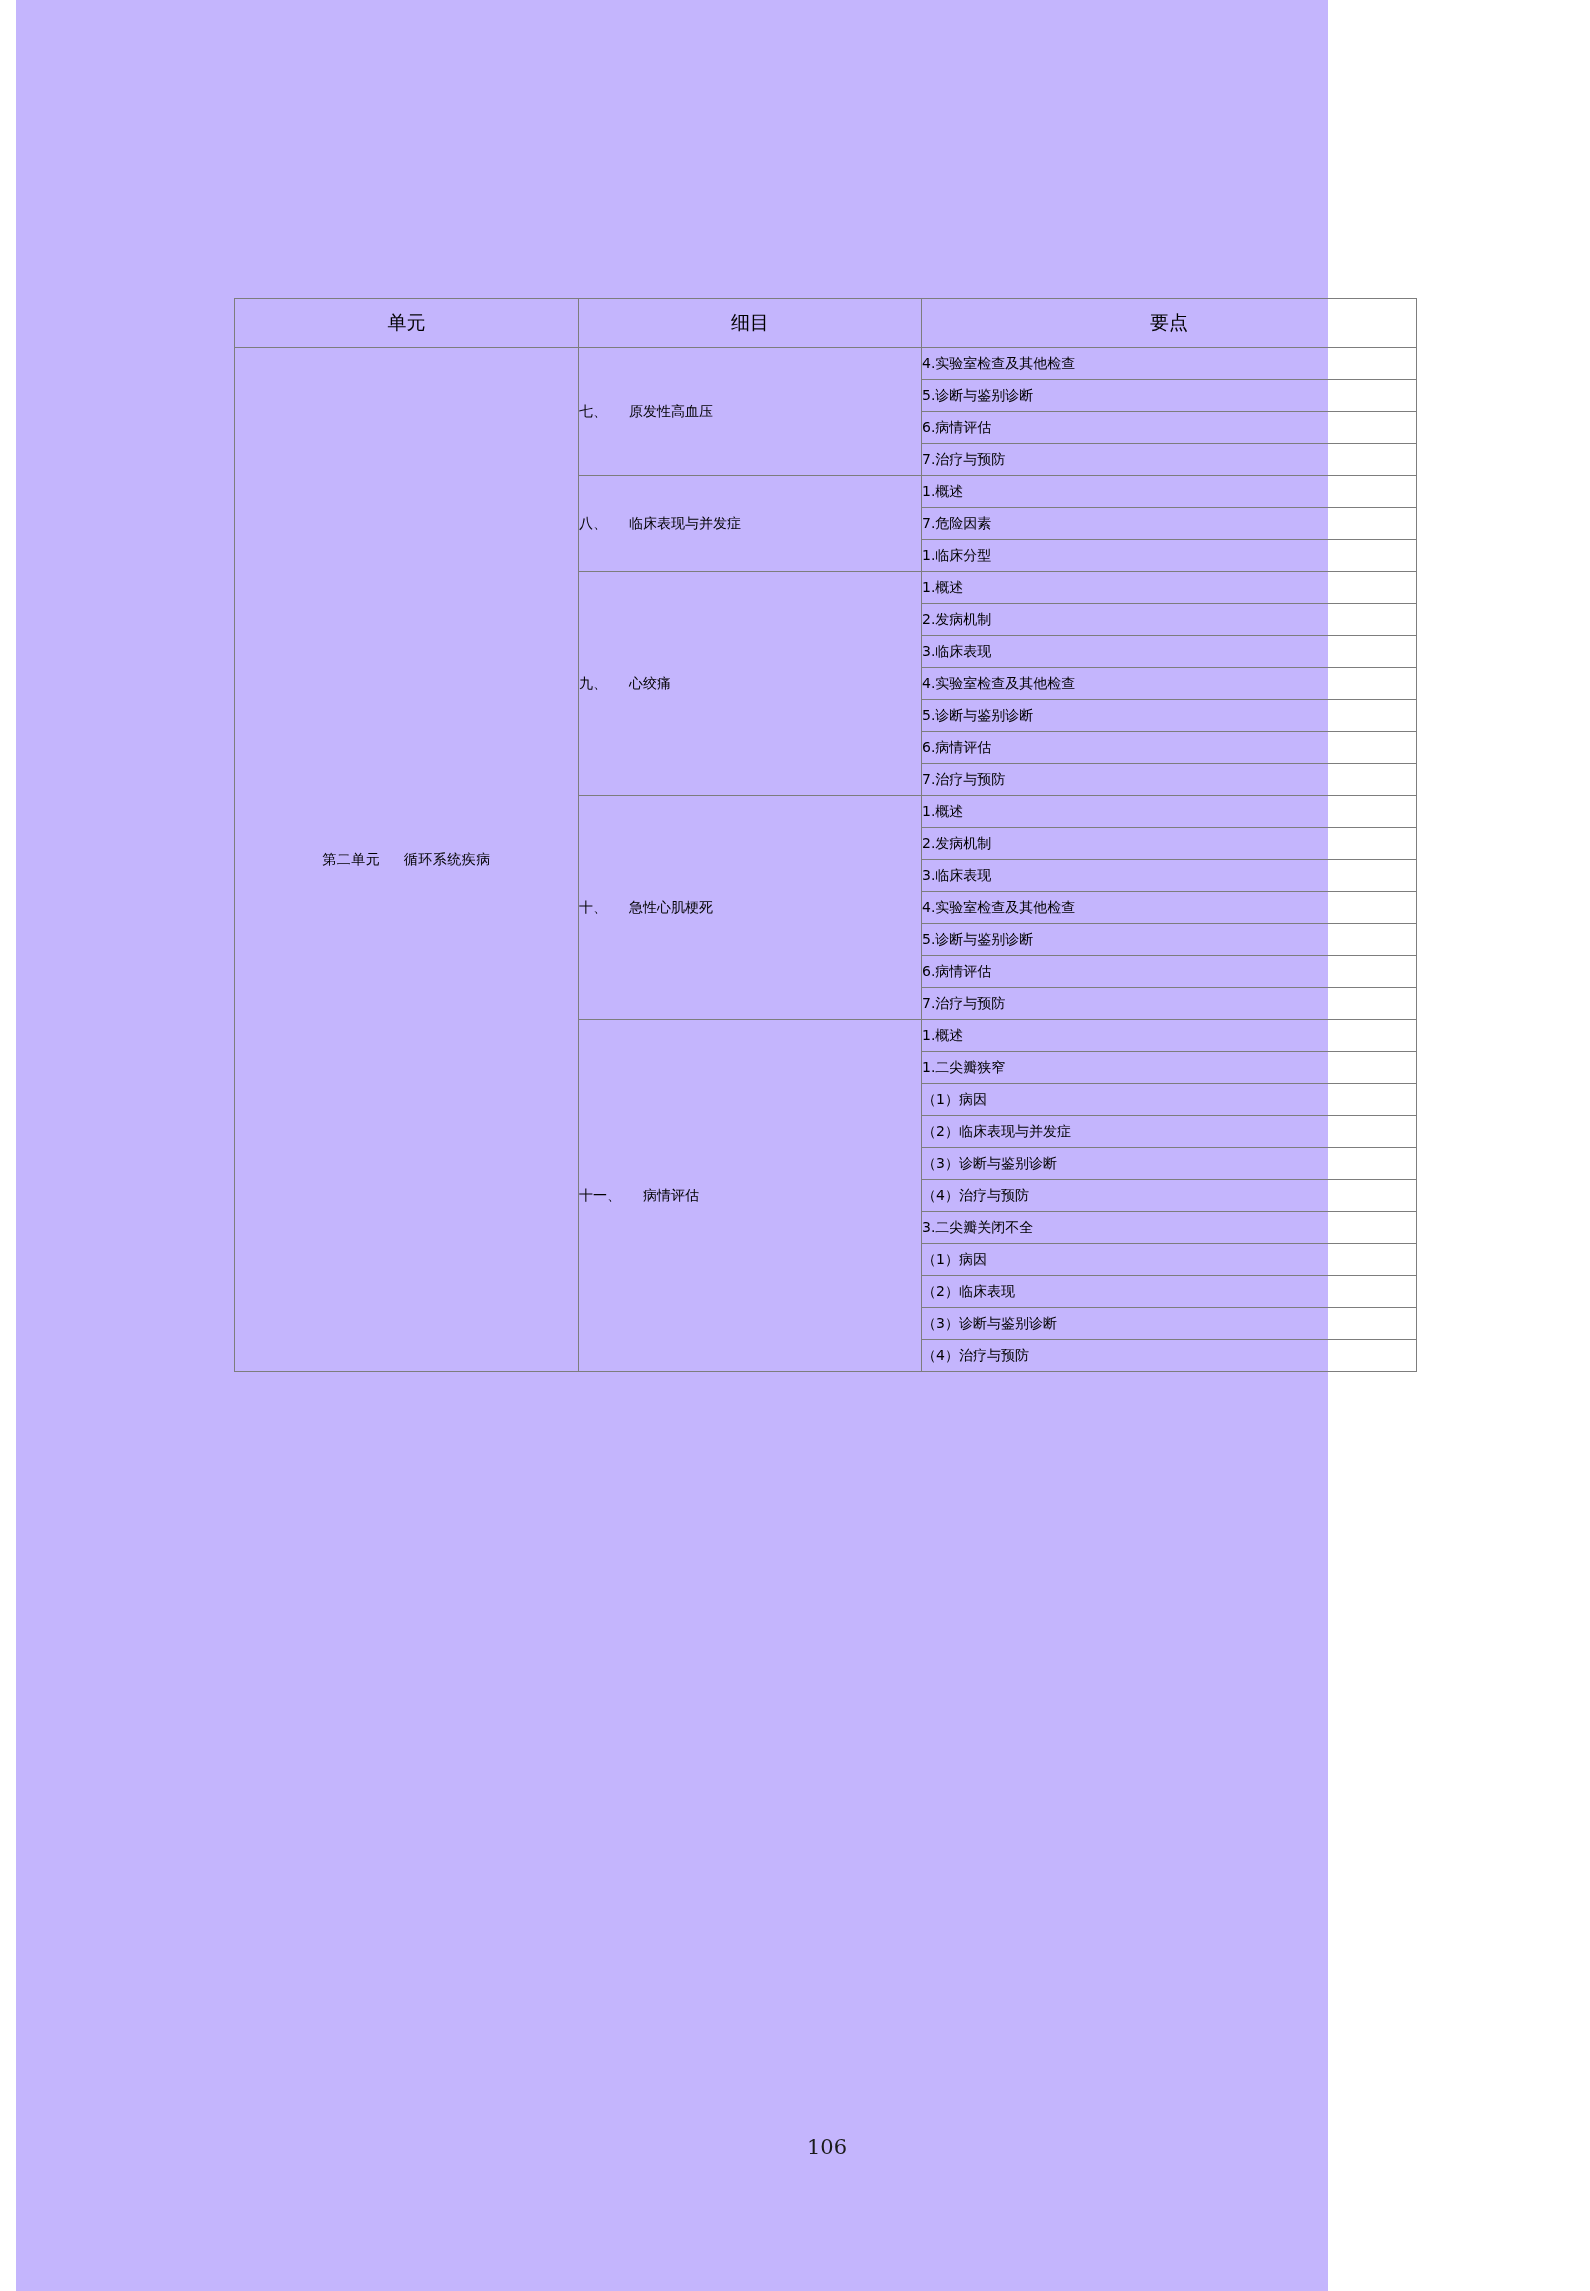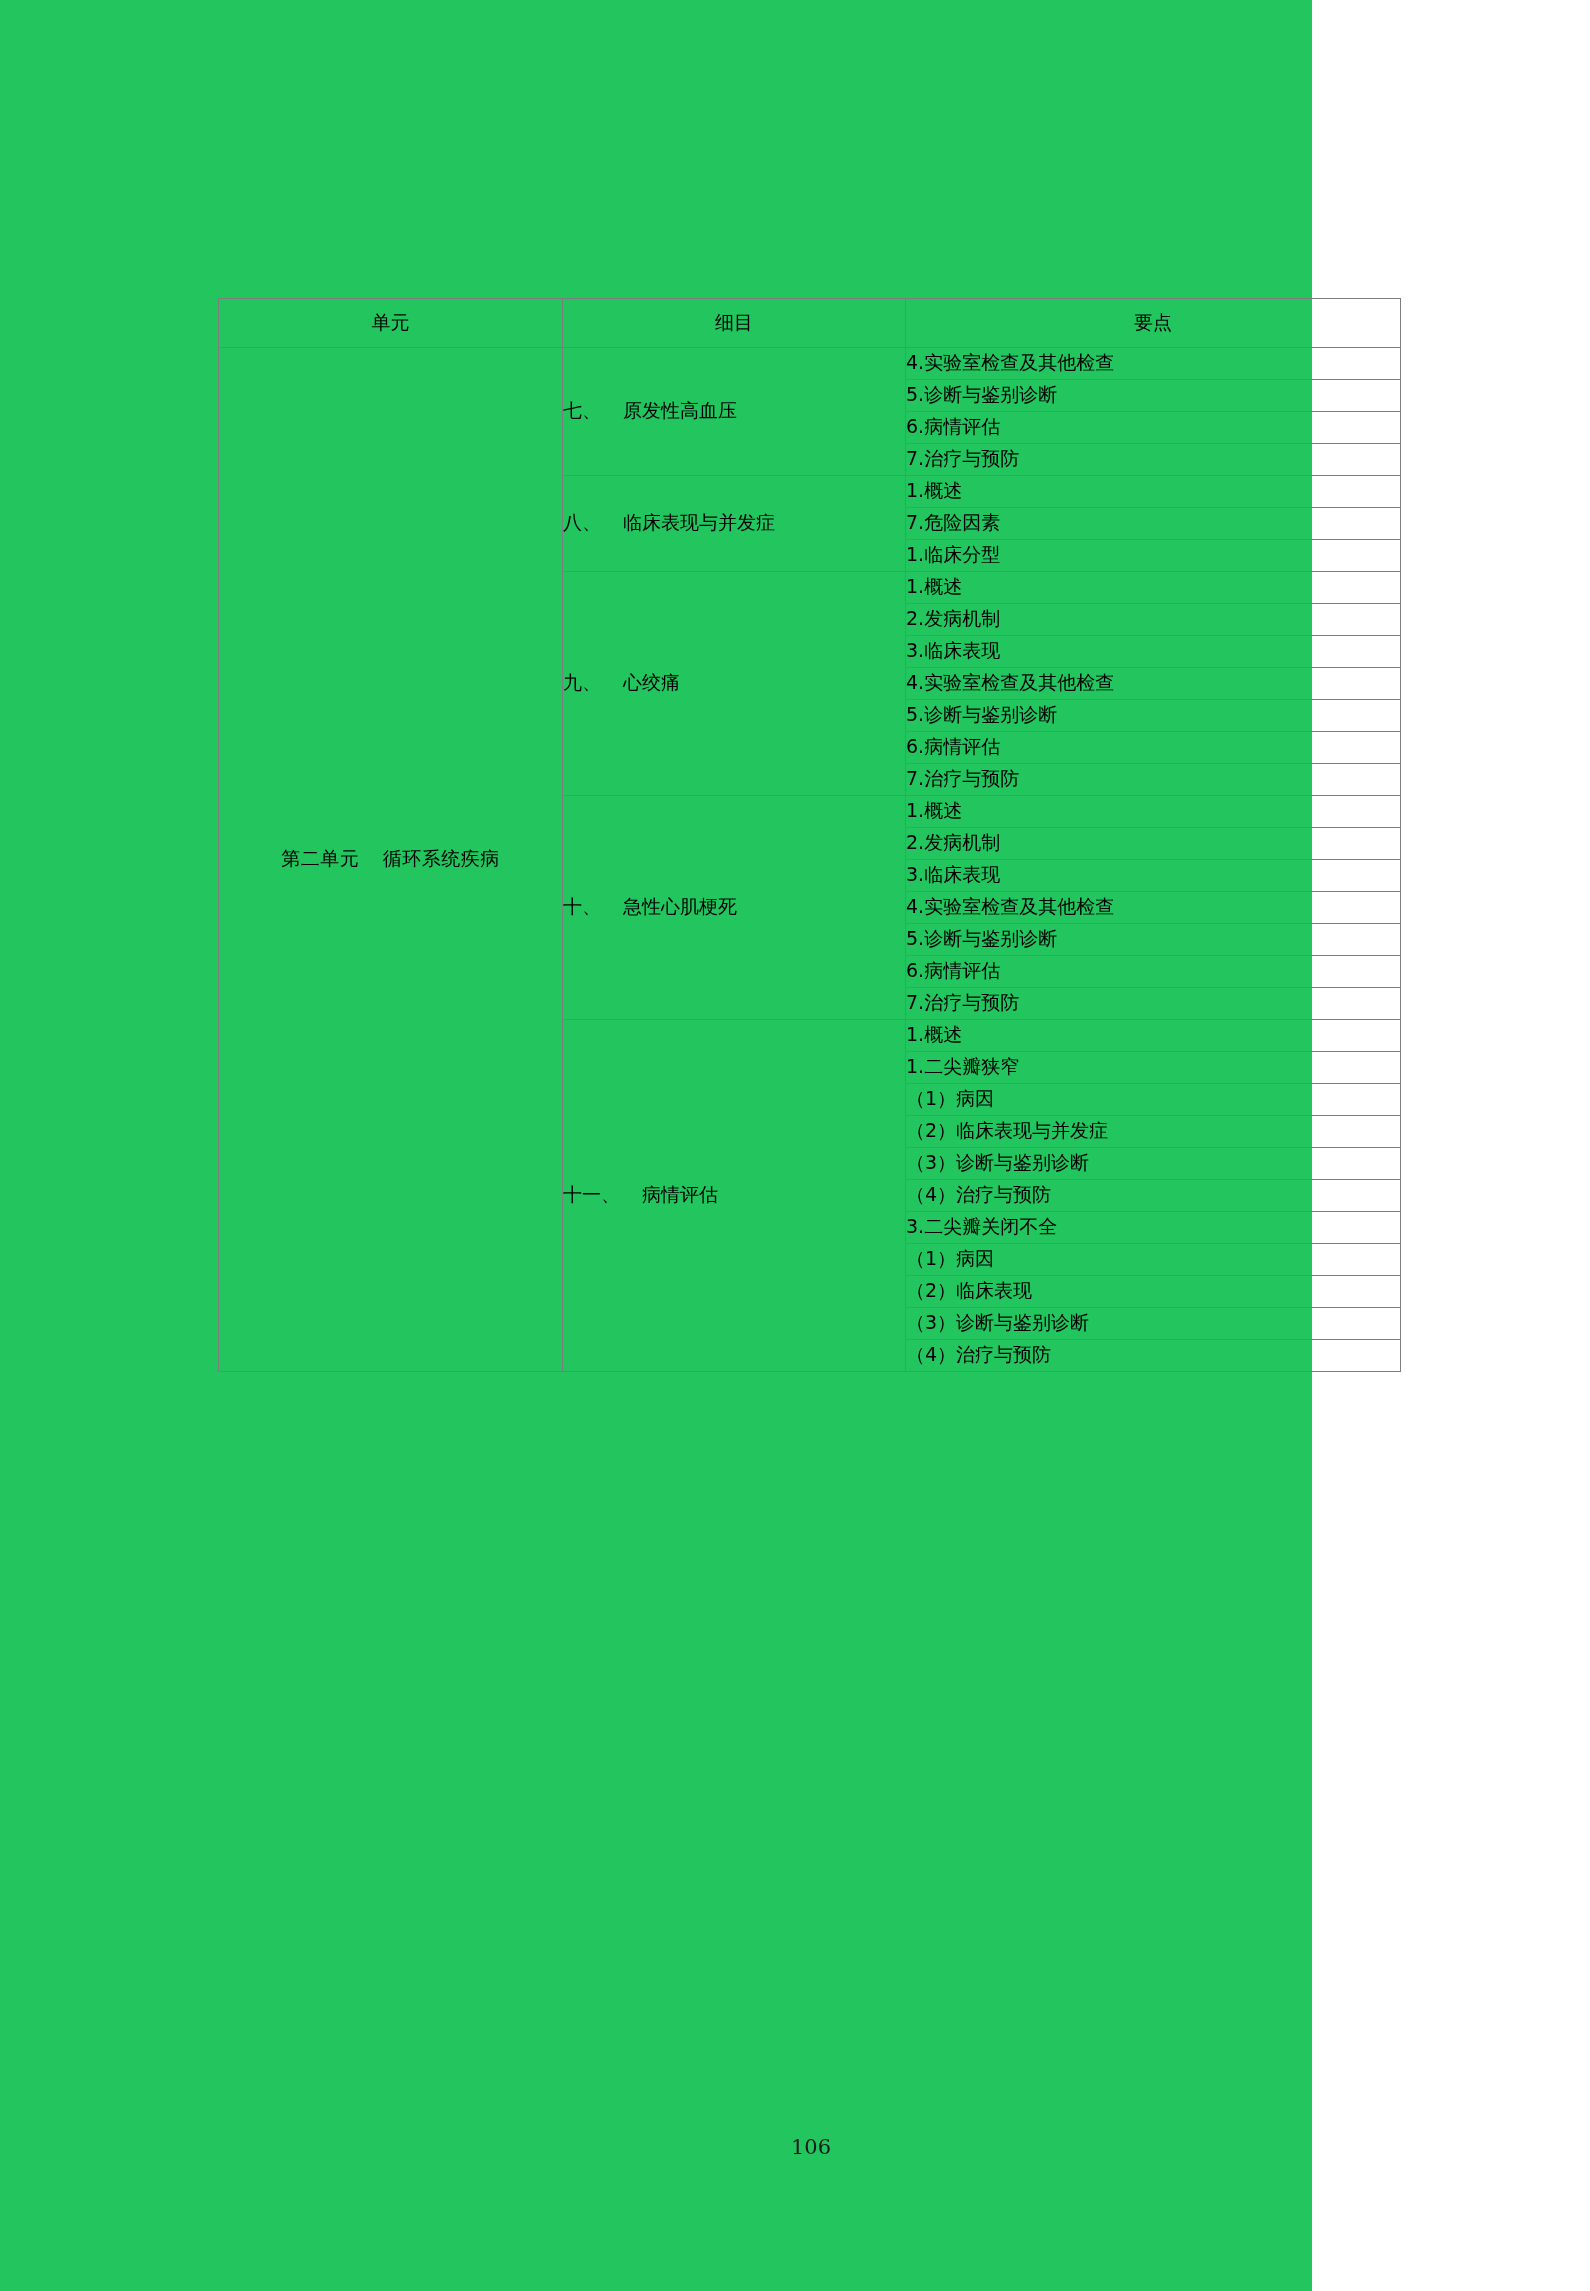--- a/index.html
+++ b/index.html
@@ -11,24 +11,24 @@
     width: 1590px;
     height: 2291px;
     font-family: "DejaVu Sans", "Liberation Sans", sans-serif;
     color: #000000;
     position: relative;
     overflow: hidden;
   }
   .page {
     position: absolute;
     top: 0;
-    left: 0;
+    left: 16px;
     width: 1312px;
     height: 2291px;
-    background: #22c55e;
+    background: #c4b5fd;
   }
   .table-wrap {
     position: absolute;
     left: 218px;
     top: 298px;
     width: 1182px;
   }
   table.syllabus {
     border-collapse: collapse;
     table-layout: fixed;
@@ -37,21 +37,21 @@
   }
   table.syllabus col.c-unit  { width: 344px; }
   table.syllabus col.c-item  { width: 343px; }
   table.syllabus col.c-point { width: 495px; }
 
   table.syllabus th,
   table.syllabus td {
     border: 0.9px solid #7d7d7d;
     padding: 0;
     font-weight: normal;
-    font-size: 19px;
+    font-size: 14px;
     line-height: 1.35;
     color: #000;
     vertical-align: middle;
   }
   table.syllabus th {
     text-align: center;
     height: 45px;
     font-size: 19px;
   }
   .hdr-txt { display: block; padding: 11px 3.6px; }

